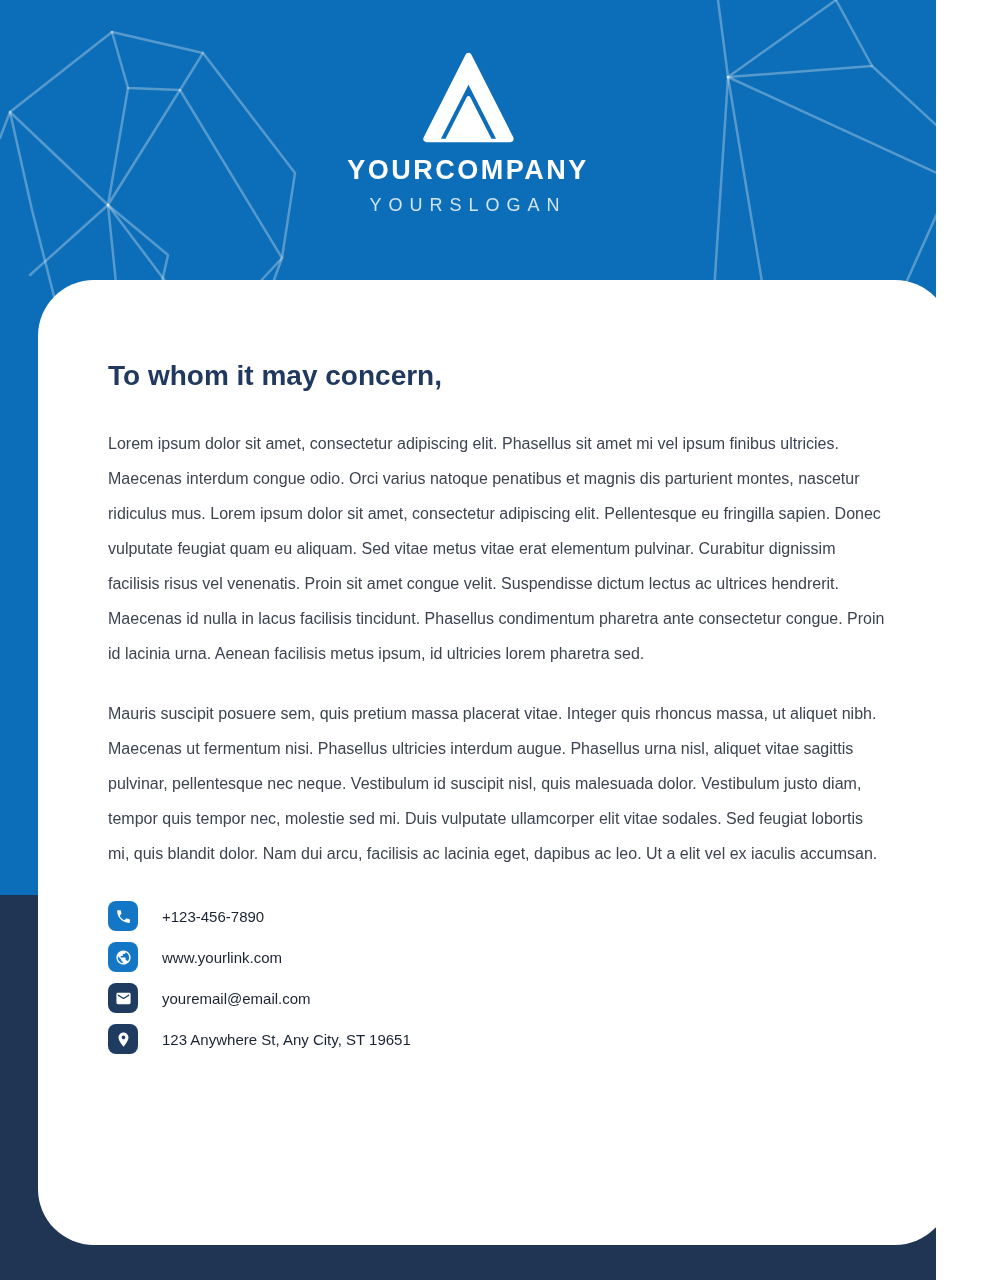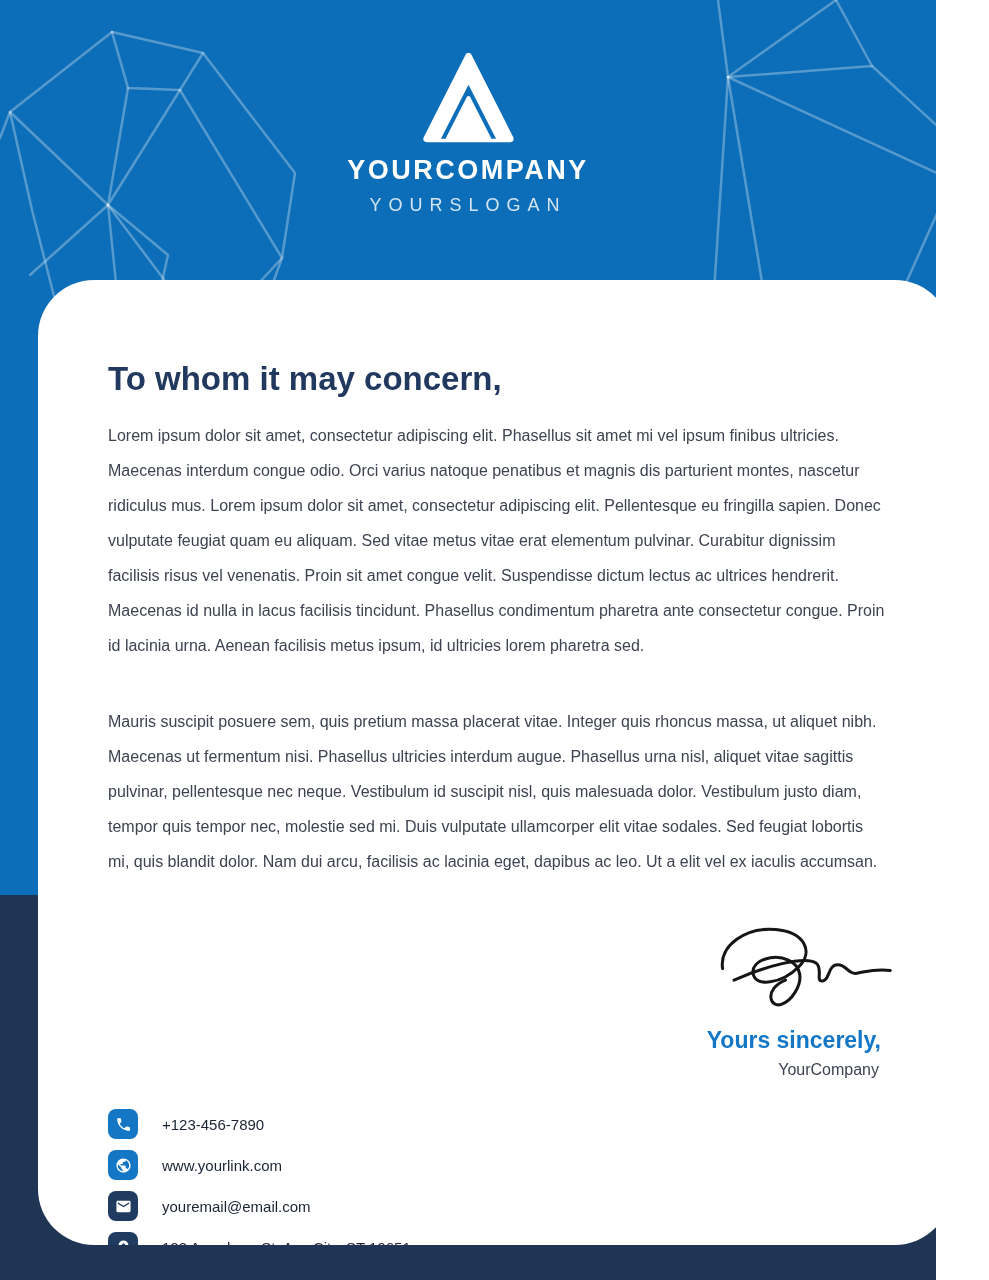--- a/index.html
+++ b/index.html
@@ -11,23 +11,23 @@
   .wireframe { position:absolute; top:0; left:0; }
 
   .brand { position:absolute; top:52px; left:0; width:100%; text-align:center; z-index:3; }
   .logo-mark { display:block; margin:0 auto 12px; }
   .company-name { color:#ffffff; font-size:27px; font-weight:700; letter-spacing:2.5px; }
   .slogan { margin-top:9px; color:rgba(255,255,255,0.82); font-size:18px; font-weight:400; letter-spacing:7px; }
 
   .card { position:absolute; left:38px; top:280px; width:913px; height:965px;
           background:#ffffff; border-radius:56px; padding:80px 70px 0 70px; overflow:hidden; z-index:2; }
 
-  .salutation { color:#21395E; font-size:33px; font-weight:700; margin-bottom:20px; }
+  .salutation { color:#21395E; font-size:28px; font-weight:700; margin-bottom:34px; }
   .body-par { color:#3D4350; font-size:16px; line-height:35px; width:779px; }
-  .body-par + .body-par { margin-top:41px; }
+  .body-par + .body-par { margin-top:25px; }
 
   .closing { margin-top:42px; text-align:right; padding-right:0; }
   .signature { display:inline-block; margin-right:-14px; margin-bottom:2px; }
   .closing-line { color:#1377C6; font-size:23px; font-weight:700; }
   .signer-line { margin-top:7px; color:#3D4350; font-size:16px; padding-right:2px; }
 
   .contacts { margin-top:30px; }
   .contact-row { display:flex; align-items:center; margin-bottom:11px; }
   .icon-tile { width:30px; height:30px; border-radius:8px; display:flex; align-items:center; justify-content:center; flex:0 0 30px; }
   .tile-blue { background:#1377C6; }
@@ -77,28 +77,20 @@
     <div class="slogan">YOURSLOGAN</div>
   </div>
 
   <div class="card">
 
     <div class="salutation">To whom it may concern,</div>
 
     <p class="body-par">Lorem ipsum dolor sit amet, consectetur adipiscing elit. Phasellus sit amet mi vel ipsum finibus ultricies. Maecenas interdum congue odio. Orci varius natoque penatibus et magnis dis parturient montes, nascetur ridiculus mus. Lorem ipsum dolor sit amet, consectetur adipiscing elit. Pellentesque eu fringilla sapien. Donec vulputate feugiat quam eu aliquam. Sed vitae metus vitae erat elementum pulvinar. Curabitur dignissim facilisis risus vel venenatis. Proin sit amet congue velit. Suspendisse dictum lectus ac ultrices hendrerit. Maecenas id nulla in lacus facilisis tincidunt. Phasellus condimentum pharetra ante consectetur congue. Proin id lacinia urna. Aenean facilisis metus ipsum, id ultricies lorem pharetra sed.</p>
     <p class="body-par">Mauris suscipit posuere sem, quis pretium massa placerat vitae. Integer quis rhoncus massa, ut aliquet nibh. Maecenas ut fermentum nisi. Phasellus ultricies interdum augue. Phasellus urna nisl, aliquet vitae sagittis pulvinar, pellentesque nec neque. Vestibulum id suscipit nisl, quis malesuada dolor. Vestibulum justo diam, tempor quis tempor nec, molestie sed mi. Duis vulputate ullamcorper elit vitae sodales. Sed feugiat lobortis mi, quis blandit dolor. Nam dui arcu, facilisis ac lacinia eget, dapibus ac leo. Ut a elit vel ex iaculis accumsan.</p>
 
-    <div class="closing">
-      <svg class="signature" width="180" height="100" viewBox="0 0 185 105" fill="none" stroke="#151515" stroke-width="3.2" stroke-linecap="round">
-        <path d="M6 50 C 2 26, 30 6, 62 9 C 92 12, 102 32, 86 48 C 68 66, 40 70, 38 55 C 36 41, 60 34, 75 41 C 88 47, 91 61, 82 75 C 74 88, 60 93, 57 82 C 55 74, 62 66, 72 62"></path>
-        <path d="M18 62 C 50 48, 92 36, 104 44 C 112 50, 103 64, 111 63 C 119 62, 116 46, 127 46 C 136 46, 138 56, 146 55 C 158 53, 166 50, 182 52"></path>
-      </svg>
-      <div class="closing-line">Yours sincerely,</div>
-      <div class="signer-line">YourCompany</div>
-    </div>
 
     <div class="contacts">
 
       <div class="contact-row">
         <span class="icon-tile tile-blue">
           <svg width="17" height="17" viewBox="0 0 24 24" fill="#ffffff">
             <path d="M6.62 10.79c1.44 2.83 3.76 5.14 6.59 6.59l2.2-2.2c.27-.27.67-.36 1.02-.24 1.12.37 2.33.57 3.57.57.55 0 1 .45 1 1V20c0 .55-.45 1-1 1-9.39 0-17-7.61-17-17 0-.55.45-1 1-1h3.5c.55 0 1 .45 1 1 0 1.25.2 2.45.57 3.57.11.35.03.74-.25 1.02l-2.2 2.2z"></path>
           </svg>
         </span>
         <span class="contact-text">+123-456-7890</span>

